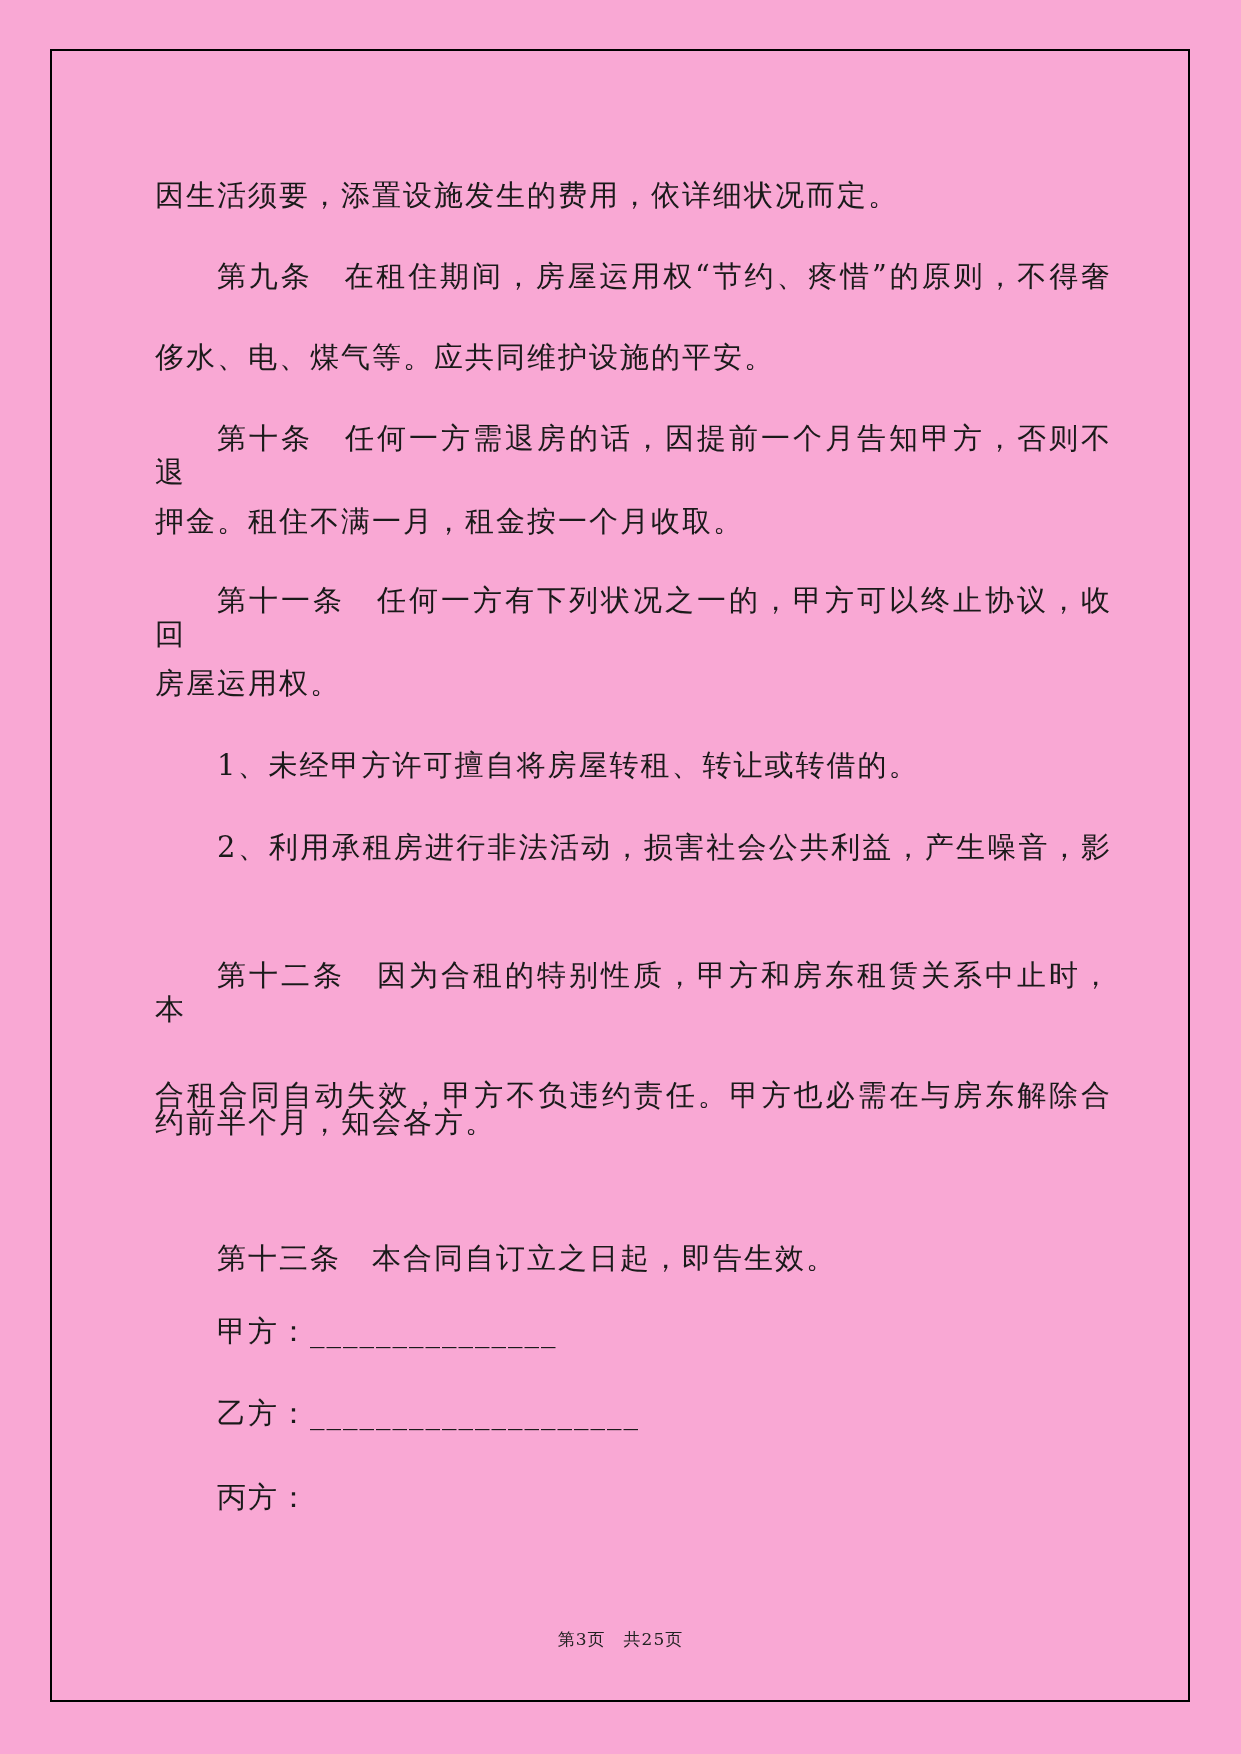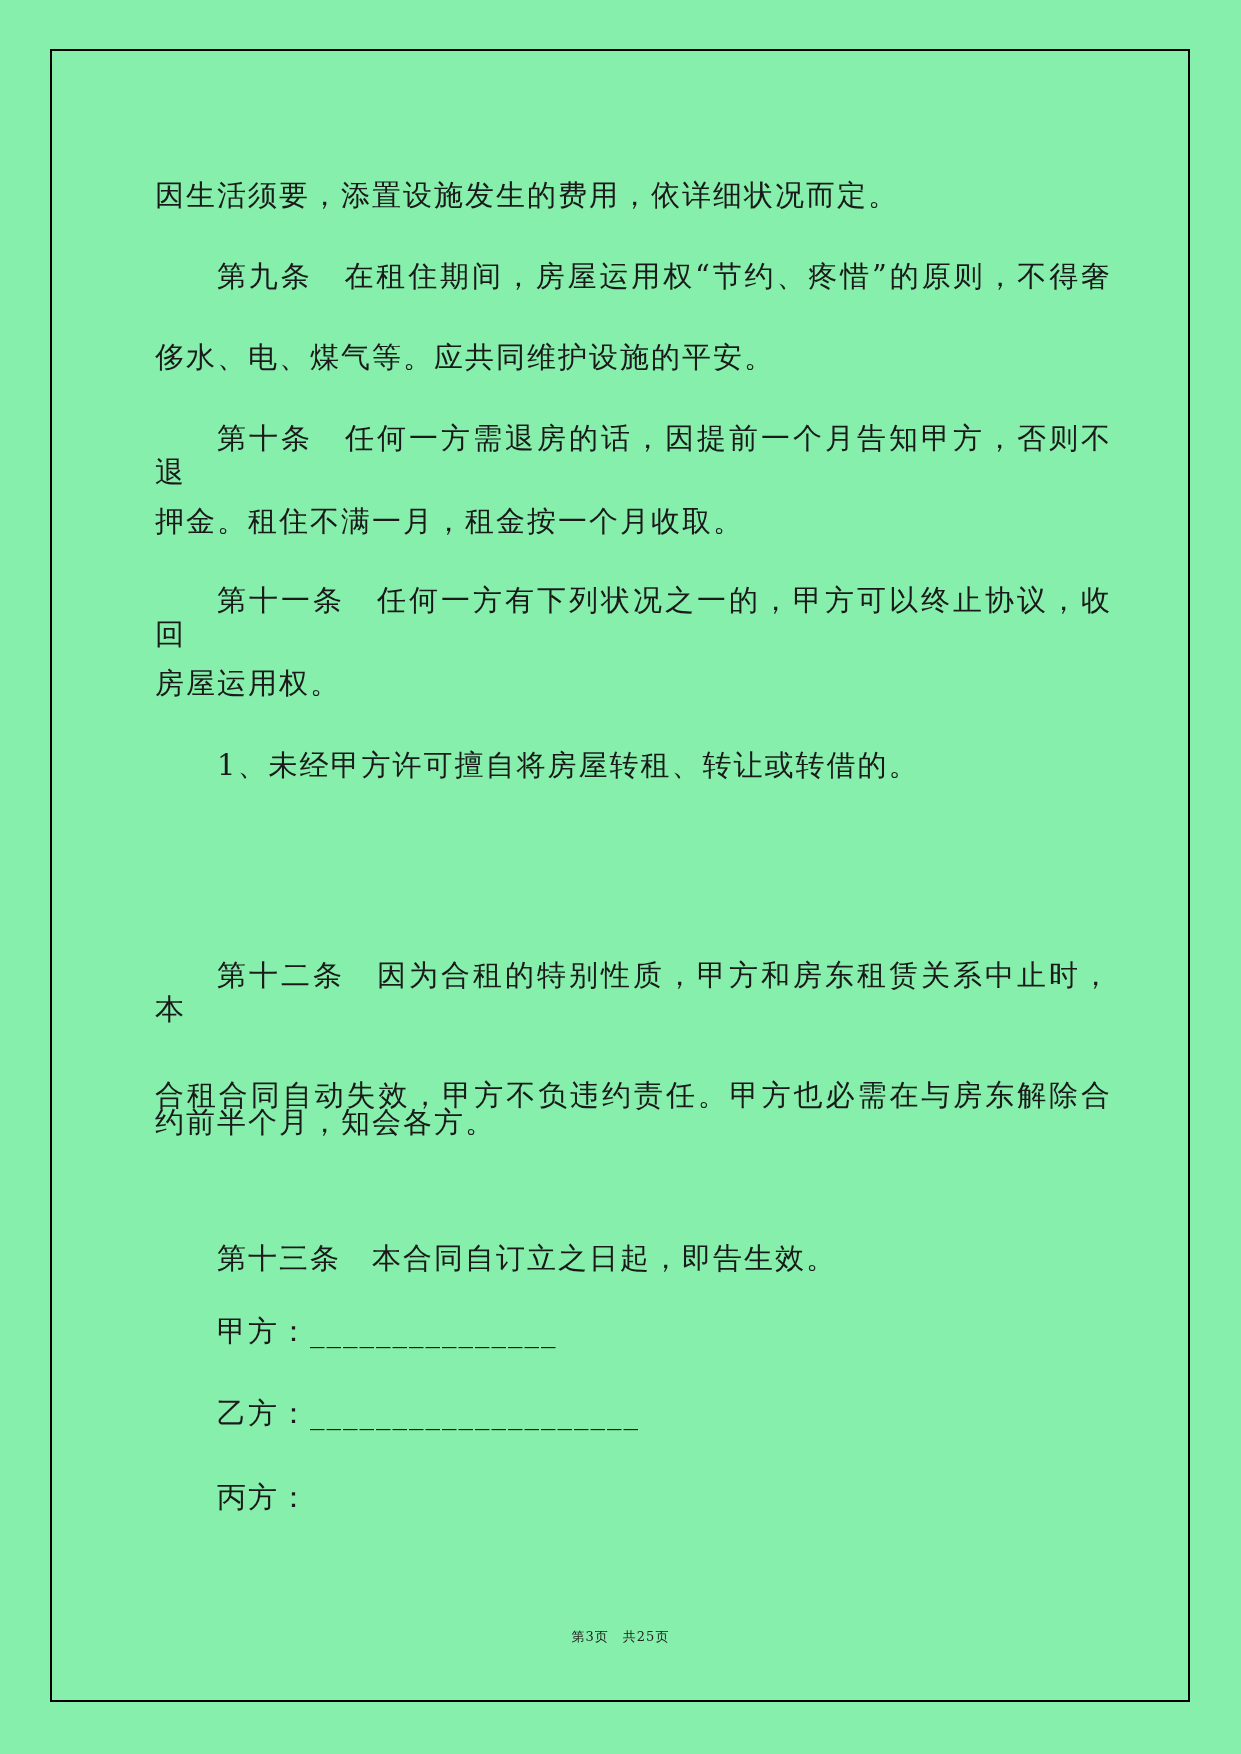--- a/index.html
+++ b/index.html
@@ -1,20 +1,20 @@
 <!DOCTYPE html>
 <html lang="zh"><head>
 <meta charset="utf-8">
 <style>
   html, body { margin: 0; padding: 0; background: #ffffff; }
   .page {
     position: relative;
     width: 1241px;
     height: 1754px;
-    background: #86efac;
+    background: #f9a8d4;
     font-family: "DejaVu Serif", "Liberation Serif", serif;
     color: #1a1a1a;
     overflow: hidden;
   }
   .border-frame {
     position: absolute;
     left: 50px;
     top: 49px;
     width: 1136px;
     height: 1649px;
@@ -36,40 +36,41 @@
     white-space: normal;
     text-align: justify;
     text-align-last: justify;
   }
   .page-footer {
     position: absolute;
     left: 0;
     right: 0;
     top: 1628px;
     text-align: center;
-    font-size: 13px;
+    font-size: 17px;
     letter-spacing: 1px;
     color: #222222;
   }
 </style>
 </head>
 <body>
 
 <div class="page">
   <div class="border-frame"></div>
 
   <div class="text-layer">
     <div class="text-line" style="top:178px">因生活须要，添置设施发生的费用，依详细状况而定。</div>
     <div class="text-line indent full" style="top:259px">第九条　在租住期间，房屋运用权“节约、疼惜”的原则，不得奢</div>
     <div class="text-line" style="top:340px">侈水、电、煤气等。应共同维护设施的平安。</div>
     <div class="text-line indent full" style="top:421px">第十条　任何一方需退房的话，因提前一个月告知甲方，否则不退</div>
     <div class="text-line" style="top:504px">押金。租住不满一月，租金按一个月收取。</div>
     <div class="text-line indent full" style="top:583px">第十一条　任何一方有下列状况之一的，甲方可以终止协议，收回</div>
     <div class="text-line" style="top:666px">房屋运用权。</div>
     <div class="text-line indent" style="top:748px">1、未经甲方许可擅自将房屋转租、转让或转借的。</div>
+    <div class="text-line indent full" style="top:830px">2、利用承租房进行非法活动，损害社会公共利益，产生噪音，影</div>
     <div class="text-line indent full" style="top:958px">第十二条　因为合租的特别性质，甲方和房东租赁关系中止时，本</div>
     <div class="text-line full" style="top:1078px">合租合同自动失效，甲方不负违约责任。甲方也必需在与房东解除合</div>
     <div class="text-line" style="top:1105px">约前半个月，知会各方。</div>
     <div class="text-line indent" style="top:1241px">第十三条　本合同自订立之日起，即告生效。</div>
     <div class="text-line indent" style="top:1314px">甲方：_______________</div>
     <div class="text-line indent" style="top:1396px">乙方：____________________</div>
     <div class="text-line indent" style="top:1480px">丙方：</div>
   </div>
 
   <div class="page-footer">第3页　共25页</div>

